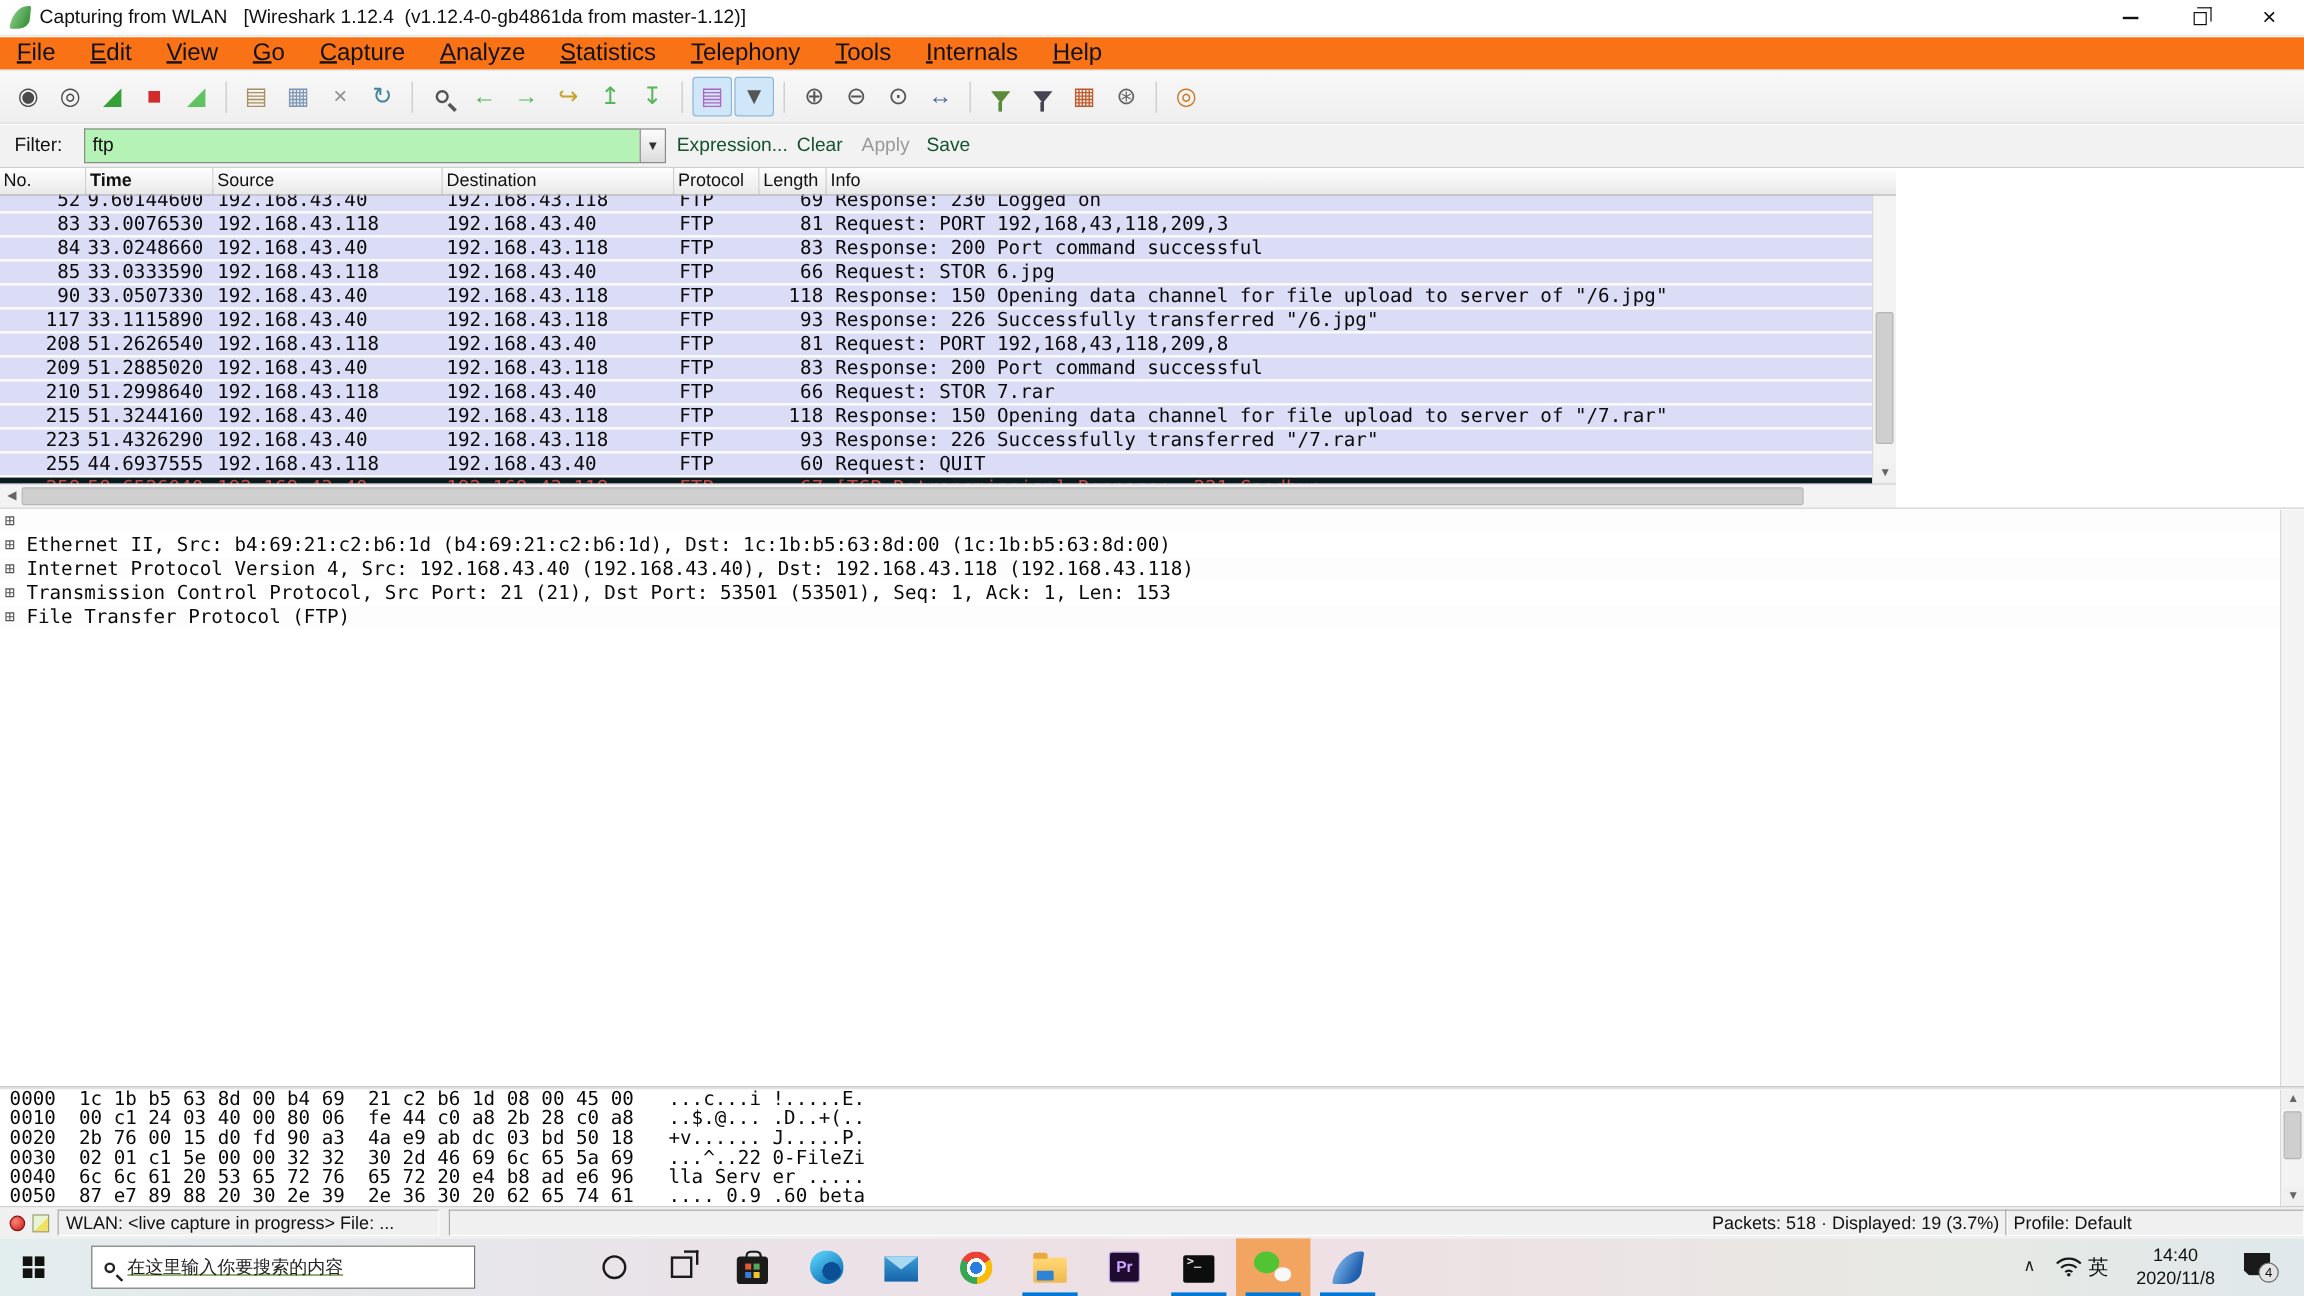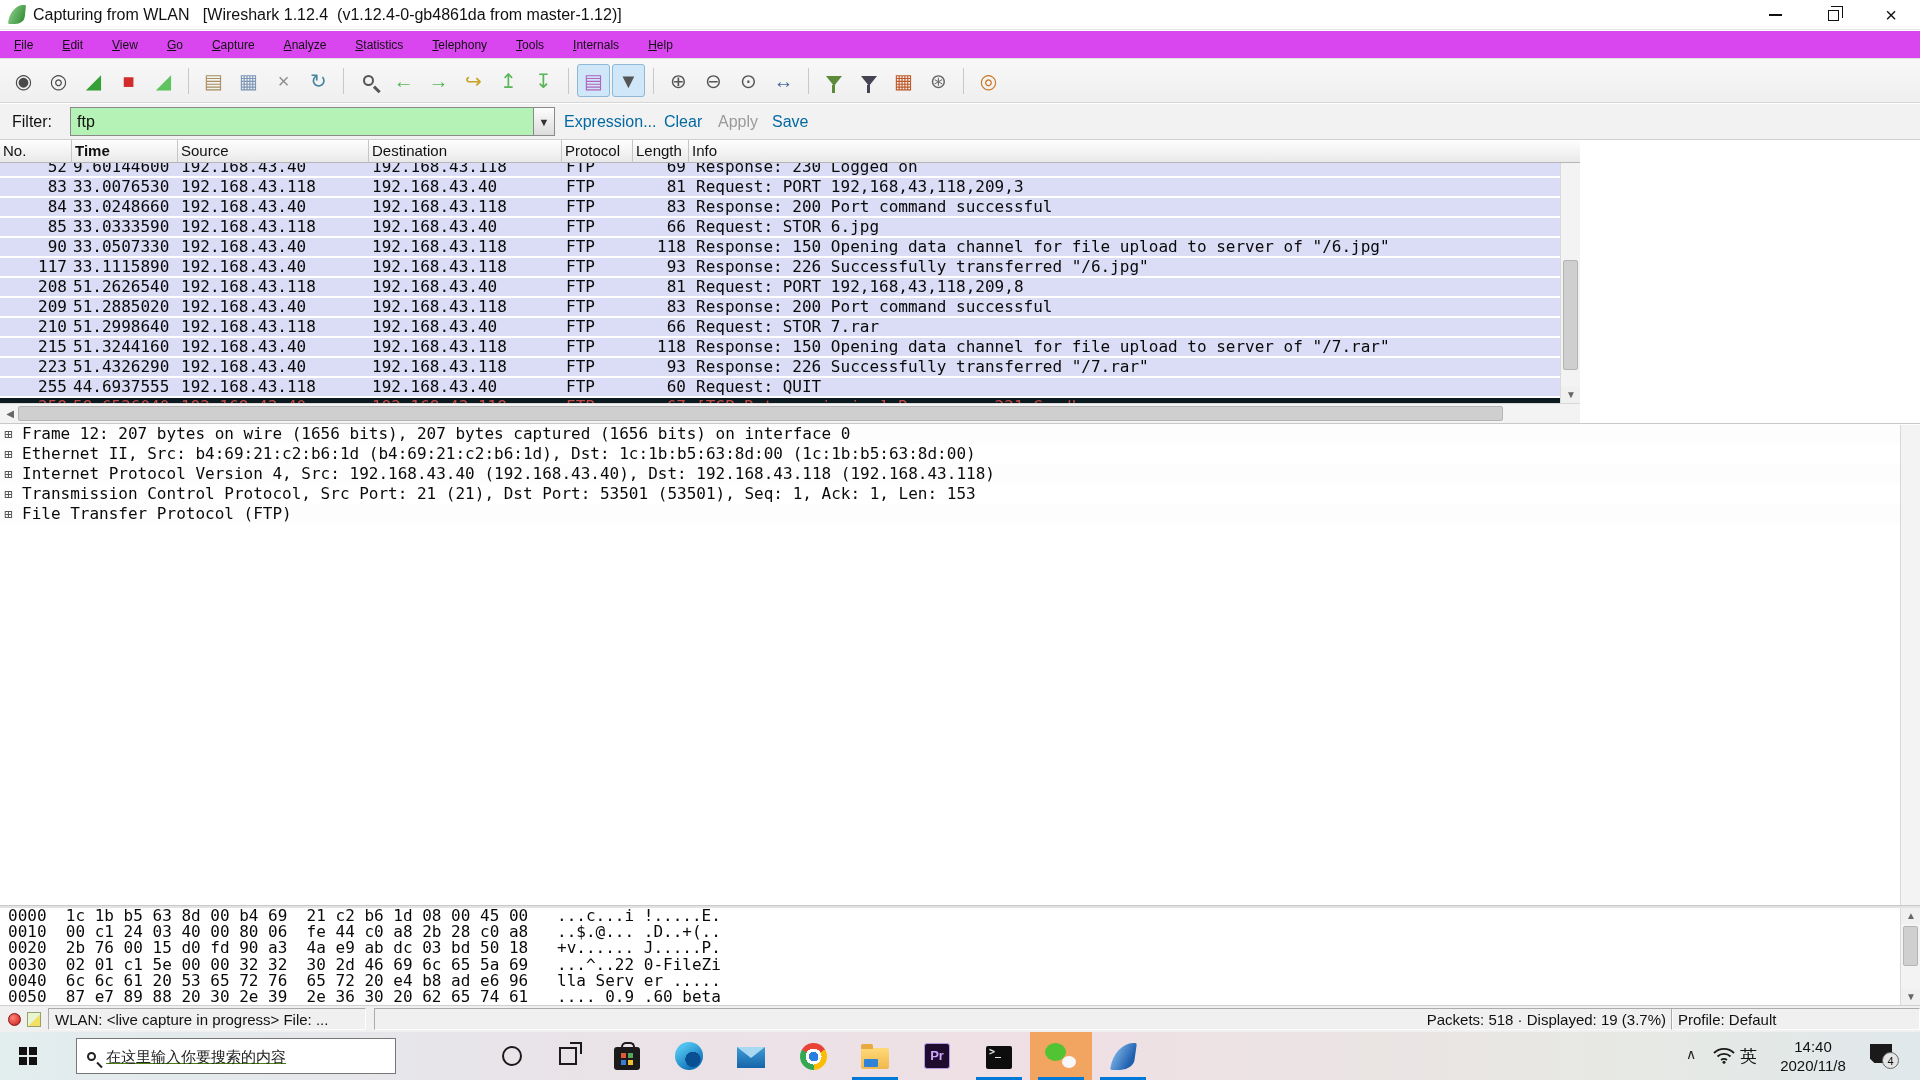--- a/index.html
+++ b/index.html
@@ -11,21 +11,21 @@
   .fin-green { width:16px; height:19px; margin:0 8px 0 9px; background:linear-gradient(110deg,#8fd08f,#2e8b2e); border-radius:90% 8% 60% 8%/100% 8% 40% 8%; transform:skewX(-6deg); }
   .wtitle { font-size:16px; color:#111; white-space:pre; }
   .wctrls { position:absolute; right:0; top:0; height:30px; display:flex; }
   .wbtn { width:58px; height:30px; display:flex; align-items:center; justify-content:center; }
   .mini { width:13px; height:2px; background:#111; }
   .rest { width:11px; height:11px; border:1.5px solid #111; position:relative; background:#fff; }
   .rest::before { content:""; position:absolute; left:2px; top:-4.5px; width:11px; height:11px; border:1.5px solid #111; border-left:none; border-bottom:none; }
   .xgl { font-size:20px; color:#111; line-height:1; }
 
   
-  .menubar { position:absolute; left:0; top:31px; width:1920px; height:27px; background:#d946ef; display:flex; align-items:center; padding-left:14px; gap:29px; font-size:12px; color:#111; }
+  .menubar { position:absolute; left:0; top:31px; width:1920px; height:27px; background:#f97316; display:flex; align-items:center; padding-left:14px; gap:29px; font-size:20px; color:#111; }
   .mitem u { text-decoration:underline; }
 
   
   .toolbar { position:absolute; left:0; top:58px; width:1920px; height:45px; background:linear-gradient(#f8f8f8,#efefef); border-top:1px solid #e0e0e0; border-bottom:1px solid #d6d6d6; display:flex; align-items:center; padding-left:6px; }
   .tbtn { width:33px; height:33px; margin:0 1px; display:flex; align-items:center; justify-content:center; border:1px solid transparent; border-radius:3px; }
   .tbtn.on { background:#cfe7f8; border:1px solid #8db8d8; }
   .tbtn .glyph { font-size:20px; line-height:1; }
   .tsep { width:1px; height:26px; background:#c8c8c8; margin:0 7px; }
   .mag { width:11px; height:11px; border:2.5px solid #555; border-radius:50%; position:relative; }
   .mag::after { content:""; position:absolute; width:8px; height:2.5px; background:#555; transform:rotate(45deg); left:8px; top:11px; }
@@ -33,21 +33,21 @@
   .funnel-green { border-top-color:#5a8a3a; }
   .funnel::after, .funnel-green::after { content:""; position:absolute; left:-1.5px; top:-1px; width:3px; height:8px; background:inherit; background:#445; }
   .funnel-green::after { background:#5a8a3a; }
 
   
   .filterbar { position:absolute; left:0; top:104px; width:1920px; height:36px; background:#f2f2f2; border-bottom:1px solid #cfcfcf; display:flex; align-items:center; font-size:16px; color:#111; }
   .flabel { margin-left:12px; }
   .fcombo { position:absolute; left:70px; top:3px; width:485px; height:29px; display:flex; }
   .finput { flex:1; height:29px; background:#b5f2b5; border:1px solid #8a8a8a; border-right:none; font:16px "Liberation Sans",sans-serif; padding:0 6px; color:#111; outline:none; }
   .fdrop { width:22px; height:29px; background:linear-gradient(#fdfdfd,#dcdcdc); border:1px solid #8a8a8a; display:flex; align-items:center; justify-content:center; font-size:11px; color:#333; }
-  .fbtn { position:absolute; top:5px; height:26px; line-height:26px; color:#0369a1; }
+  .fbtn { position:absolute; top:5px; height:26px; line-height:26px; color:#14532d; }
   .fbtn.dis { color:#9a9a9a; }
   .b-expr { left:564px; } .b-clear { left:664px; } .b-apply { left:718px; } .b-save { left:772px; }
 
   
   .plist { position:absolute; left:0; top:140px; width:1580px; height:283px; background:#fff; overflow:hidden; }
   .phead { position:absolute; left:0; top:0; height:23px; width:1920px; z-index:3; display:flex; }
   .hcell { height:23px; background:linear-gradient(#fefefe,#e9e9e9); border-right:1px solid #c6c6c6; border-bottom:1px solid #b5b5b5; font-size:15px; color:#111; padding:2px 0 0 3px; white-space:nowrap; overflow:hidden; }
   .prows { position:absolute; left:0; top:18px; width:1900px; }
   .prow { position:relative; width:1900px; height:20px; background:#dbdcf6; border-bottom:2px solid #fff; font:16px/18px "DejaVu Sans Mono","Liberation Mono",monospace; color:#0a0a0a; white-space:pre;text-decoration:underline; }
   .prow span { position:absolute; top:0; line-height:18px; }
@@ -301,21 +301,21 @@
     </div>
     <div class="hscroll">
       <div class="hbtn hb-l">◀</div>
       <div class="hthumb"></div>
       <div class="hbtn hb-r">▶</div>
     </div>
   </div>
 
   <div class="details">
     <div>
-        <div class="dline"><span class="exp">⊞</span><span>Frame 12: 207 bytes on wire (1656 bits), 207 bytes captured (1656 bits) on interface 0</span></div>
+        <div class="dline"><span class="exp">⊞</span></div>
         <div class="dline"><span class="exp">⊞</span><span>Ethernet II, Src: b4:69:21:c2:b6:1d (b4:69:21:c2:b6:1d), Dst: 1c:1b:b5:63:8d:00 (1c:1b:b5:63:8d:00)</span></div>
         <div class="dline"><span class="exp">⊞</span><span>Internet Protocol Version 4, Src: 192.168.43.40 (192.168.43.40), Dst: 192.168.43.118 (192.168.43.118)</span></div>
         <div class="dline"><span class="exp">⊞</span><span>Transmission Control Protocol, Src Port: 21 (21), Dst Port: 53501 (53501), Seq: 1, Ack: 1, Len: 153</span></div>
         <div class="dline"><span class="exp">⊞</span><span>File Transfer Protocol (FTP)</span></div>
       </div>
     <div class="vscroll vs-det"></div>
   </div>
 
   <div class="splitter"></div>
 

